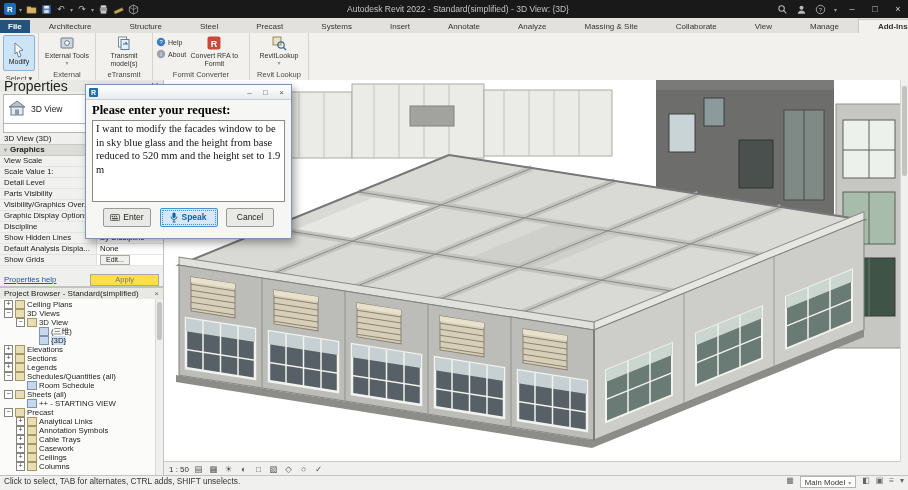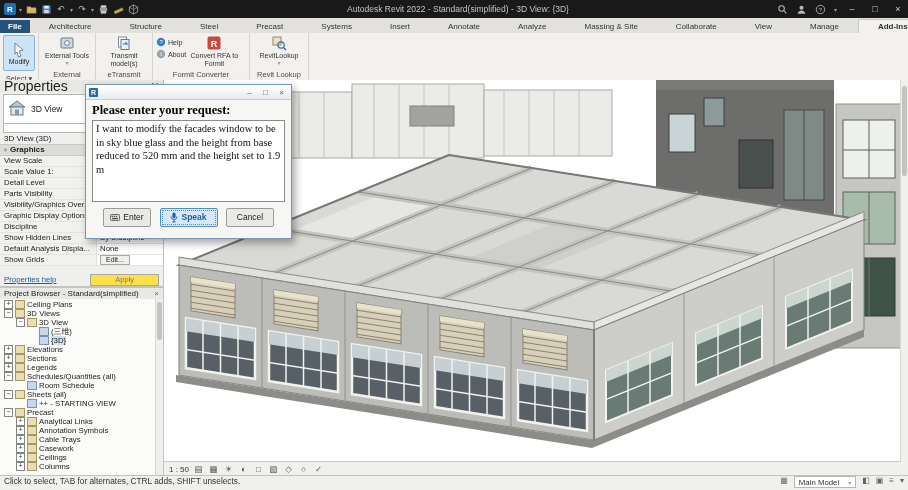--- a/index.html
+++ b/index.html
@@ -68,21 +68,21 @@
   .scene{position:absolute;left:0;top:0}
   .viewbar{position:absolute;left:0;right:0;bottom:0;height:14px;background:#f0f0ee;border-top:1px solid #c9c9c5;
            display:flex;align-items:center;gap:4px;padding:0 5px;font-size:8px;color:#333}
   .vbi{width:11px;text-align:center;font-size:8.5px;color:#555}
   .vscroll{position:absolute;right:0;top:0;bottom:14px;width:7px;background:#f0f0ee;border-left:1px solid #d5d5d1}
   .vthumb{position:absolute;right:1px;top:6px;width:5px;height:90px;background:#c3c3bf;border-radius:2px}
   
   .statusbar{position:absolute;left:0;right:0;bottom:0;height:14px;background:#f0f0ee;border-top:1px solid #c3c3bf;
              display:flex;gap:6px;padding:0 4px;font-size:8.3px;color:#333}
   .hint{flex:1;white-space:nowrap;overflow:hidden}
-  .mm-box{display:flex;align-items:center;gap:9px;border:1px solid #b5b5b1;background:#fff;height:10px;padding:0 4px;font-size:7.8px}
+  .mm-box{display:flex;align-items:center;gap:3px;border:1px solid #b5b5b1;background:#fff;height:10px;padding:0 4px;font-size:7.8px}
   .sbi{font-size:8px;color:#666}
   
   .dialog{position:absolute;left:85px;top:84px;width:205px;height:153px;background:#f6f6f4;border:1px solid #7a96b4;
           box-shadow:3px 4px 8px rgba(0,0,0,.35);z-index:20;display:flex;flex-direction:column}
   .dlg-tb{height:14px;flex:none;display:flex;align-items:center;background:linear-gradient(#ffffff,#e7ebef);
           border-bottom:1px solid #c8ccd0;padding:0 3px;gap:3px}
   .dlg-r{width:9px;height:9px;background:#1f6cb4;color:#fff;font-size:7px;font-weight:bold;text-align:center;line-height:9px;border-radius:1px}
   .dlg-sp{flex:1}
   .dlg-wb{width:13px;text-align:center;font-size:8px;color:#555}
   .dlg-body{flex:1;padding:2px 6px 0;font-family:"Liberation Serif",serif;display:flex;flex-direction:column}

